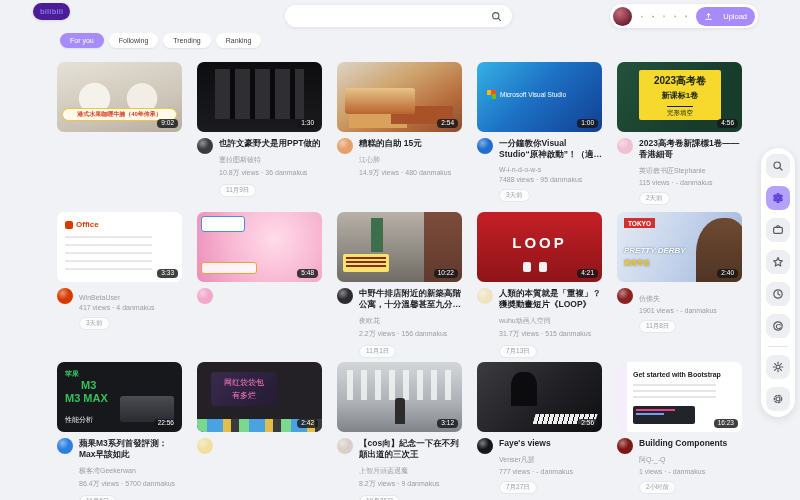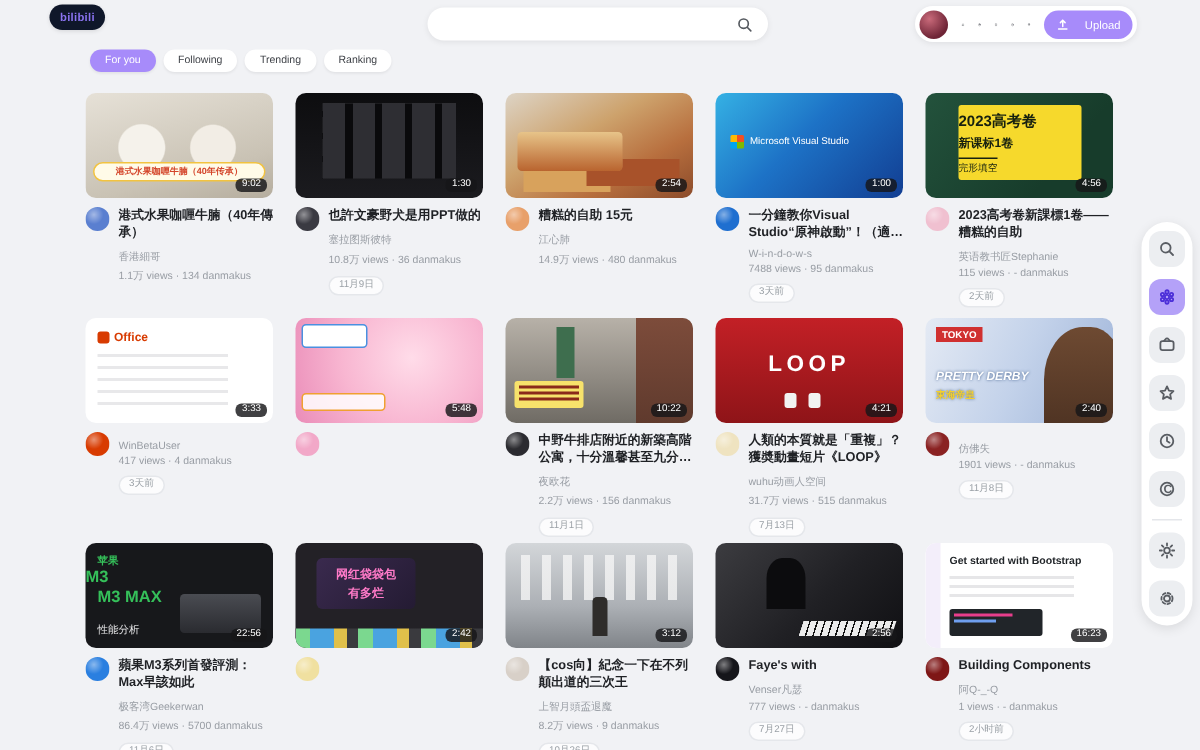--- a/index.html
+++ b/index.html
@@ -2,21 +2,21 @@
 <html><head>
 <meta charset="utf-8">
 <style>
   * { margin:0; padding:0; box-sizing:border-box; }
   html,body { width:800px; height:500px; }
   body { position:relative; overflow:hidden; background:#f1f2f5;
          font-family:"Liberation Sans", sans-serif; color:#1f2125; }
 
   
   .logo-pill { position:absolute; left:33px; top:3px; height:17px; padding:0 7px;
-    background:#0f172a; border-radius:9px; box-shadow:0 1px 3px rgba(0,0,0,.10);
+    background:#4c1d95; border-radius:9px; box-shadow:0 1px 3px rgba(0,0,0,.10);
     display:flex; align-items:center; color:#8a73f0; font-weight:700; font-size:7.5px;
     letter-spacing:.2px; }
   .search-pill { position:absolute; left:285px; top:5px; width:227px; height:22px;
     background:#fff; border-radius:12px; box-shadow:0 1px 4px rgba(0,0,0,.08);
     display:flex; align-items:center; padding:0 10px; }
   .search-pill input { flex:1; border:none; outline:none; font-size:8px; background:transparent; }
   .user-pill { position:absolute; left:610px; top:4px; width:148px; height:24px;
     background:#fff; border-radius:13px; box-shadow:0 1px 4px rgba(0,0,0,.08);
     display:flex; align-items:center; gap:9px; padding:0 3px; }
   .avatar-top { width:19px; height:19px; border-radius:50%; flex:none;
@@ -77,21 +77,21 @@
   .t2 { background: linear-gradient(150deg,#ddd4c6,#cda26c 40%,#b86f3e 70%,#8c4c2b); }
   .t2-tray { position:absolute; left:8px; top:26px; width:70px; height:26px; border-radius:3px;
       background:linear-gradient(#e7c489,#b9642f); box-shadow:42px 14px 0 -4px #a8522a, -2px 20px 0 -6px #d8a25c; }
   .t3 { background: linear-gradient(135deg,#35b1e4,#1d72c6 45%,#123e92); }
   .t3-wrap { position:absolute; left:10px; top:28px; display:flex; align-items:center; gap:4px;
       color:#fff; font-size:6.5px; }
   .t3-logo { width:9px; height:9px; background:
       conic-gradient(#f25022 0 25%, #7fba00 0 50%, #00a4ef 0 75%, #ffb900 0); border-radius:1px; }
   .t4 { background: linear-gradient(130deg,#23523c,#173c2b 70%); }
   .t4-box { position:absolute; left:22px; top:8px; width:82px; height:50px; background:#f6d92c;
-      border-radius:2px; color:#17210f; padding-top:4px; }
+      border-radius:2px; color:#17210f; text-align:center; padding-top:4px; }
   .t4-l1 { font-size:10px; font-weight:700; }
   .t4-l2 { font-size:8px; font-weight:700; margin-top:2px; }
   .t4-l3 { font-size:6.5px; margin-top:3px; border-top:1px solid #17210f; display:inline-block; padding-top:2px; }
   .t5 { background:#fff; }
   .t5-logo { position:absolute; left:8px; top:8px; display:flex; align-items:center; gap:3px;
       color:#d83b01; font-size:8px; font-weight:700; }
   .t5-sq { width:8px; height:8px; border-radius:2px; background:#d83b01; }
   .t5-lines { position:absolute; left:8px; right:30px; top:24px; height:36px;
       background: repeating-linear-gradient(#e8e8ea 0 2px, #fff 2px 8px); }
   .t6 { background: radial-gradient(circle at 62% 38%, #ffdce9, #f8b6d1 52%, #ea8cb8); }
@@ -115,30 +115,30 @@
   .t9-hair { position:absolute; right:-6px; top:6px; width:52px; height:70px; border-radius:50% 40% 0 0;
       background:linear-gradient(#6e4a32,#4d3222); }
   .t9-tokyo { position:absolute; left:7px; top:6px; background:#d03030; color:#fff; font-size:6.5px;
       font-weight:700; padding:1.5px 4px; }
   .t9-derby { position:absolute; left:7px; top:34px; color:#fff; font-size:8px; font-weight:700;
       font-style:italic; text-shadow:0 0 2px #44618e; }
   .t9-teio { position:absolute; left:7px; top:47px; color:#f5d02c; font-size:6.5px; font-weight:700;
       text-shadow:0 0 2px #44618e; }
   .t10 { background:#17181b; }
   .t10-a { position:absolute; left:8px; top:7px; color:#35c05a; font-size:7px; font-weight:700; }
-  .t10-b { position:absolute; left:0; top:17px; color:#35c05a; font-size:11px; font-weight:700; }
+  .t10-b { position:absolute; left:24px; top:17px; color:#35c05a; font-size:11px; font-weight:700; }
   .t10-c { position:absolute; left:8px; top:30px; color:#35c05a; font-size:11px; font-weight:700; }
   .t10-d { position:absolute; left:8px; bottom:7px; color:#e8e8ea; font-size:7px; }
   .t10-laptop { position:absolute; right:8px; bottom:10px; width:54px; height:26px; border-radius:3px;
       background:linear-gradient(#4a4c52,#2a2b30); }
   .t11 { background:#232126; }
   .t11-box { position:absolute; left:14px; top:10px; width:66px; height:34px; border-radius:4px;
       background:linear-gradient(135deg,#3a2a4e,#241b33); display:flex; flex-direction:column;
       align-items:center; justify-content:center; gap:2px; }
-  .t11-box div { color:#ff7ac8; font-size:8px; font-weight:700; }
+  .t11-box div { color:#ff7ac8; font-size:8px; font-weight:400; }
   .t11-strip { position:absolute; left:0; right:0; bottom:0; height:13px;
       background: repeating-linear-gradient(90deg,#7bd88f 0 10px,#4aa3e0 10px 26px,#e0c04a 26px 34px,#3a3a3e 34px 42px); }
   .t12 { background: linear-gradient(#d3d6d9,#acb0b5 60%,#808489); }
   .t12-cols { position:absolute; left:10px; right:10px; top:8px; height:30px;
       background: repeating-linear-gradient(90deg, rgba(245,245,245,.8) 0 6px, rgba(0,0,0,0) 6px 14px); }
   .t12-fig { position:absolute; left:58px; bottom:8px; width:10px; height:26px; border-radius:3px 3px 0 0;
       background:#2e2c2a; }
   .t13 { background: linear-gradient(135deg,#3c3c40,#202024 55%,#101013); }
   .t13-keys { position:absolute; right:6px; bottom:8px; width:62px; height:10px;
       background: repeating-linear-gradient(90deg,#ececec 0 4px,#111 4px 5px); transform:skewX(-18deg); }
@@ -217,29 +217,20 @@
   <span class="chip">Ranking</span>
 </nav>
 
 <main class="grid">
 
   <article class="card">
     <div class="thumb t0">
       <div class="t0-banner">港式水果咖喱牛腩（40年传承）</div>
       <span class="dur">9:02</span>
     </div>
-    <div class="info">
-      <span class="avatar av0"></span>
-      <div class="txt">
-        <h3 class="vtitle">港式水果咖喱牛腩（40年傳承）</h3>
-        <div class="up">香港細哥</div>
-        <div class="meta">1.1万 views · 134 danmakus</div>
-
-      </div>
-    </div>
   </article>
 
   <article class="card">
     <div class="thumb t1">
       <div class="t1-panels"></div>
       <span class="dur">1:30</span>
     </div>
     <div class="info">
       <span class="avatar av1"></span>
       <div class="txt">
@@ -291,21 +282,21 @@
       <div class="t4-box">
         <div class="t4-l1">2023高考卷</div>
         <div class="t4-l2">新课标1卷</div>
         <div class="t4-l3">完形填空</div>
       </div>
       <span class="dur">4:56</span>
     </div>
     <div class="info">
       <span class="avatar av4"></span>
       <div class="txt">
-        <h3 class="vtitle">2023高考卷新課標1卷——糟糕的自助</h3>
+        <h3 class="vtitle">2023高考卷新課標1卷——香港細哥</h3>
         <div class="up">英语教书匠Stephanie</div>
         <div class="meta">115 views · - danmakus</div>
         <span class="date">2天前</span>
       </div>
     </div>
   </article>
 
   <article class="card">
     <div class="thumb t5">
       <div class="t5-logo">
@@ -446,21 +437,21 @@
 
   <article class="card">
     <div class="thumb t13">
       <div class="t13-fig"></div>
       <div class="t13-keys"></div>
       <span class="dur">2:56</span>
     </div>
     <div class="info">
       <span class="avatar av13"></span>
       <div class="txt">
-        <h3 class="vtitle">Faye's with</h3>
+        <h3 class="vtitle">Faye's views</h3>
         <div class="up">Venser凡瑟</div>
         <div class="meta">777 views · - danmakus</div>
         <span class="date">7月27日</span>
       </div>
     </div>
   </article>
 
   <article class="card">
     <div class="thumb t14">
       <div class="t14-side"></div>

